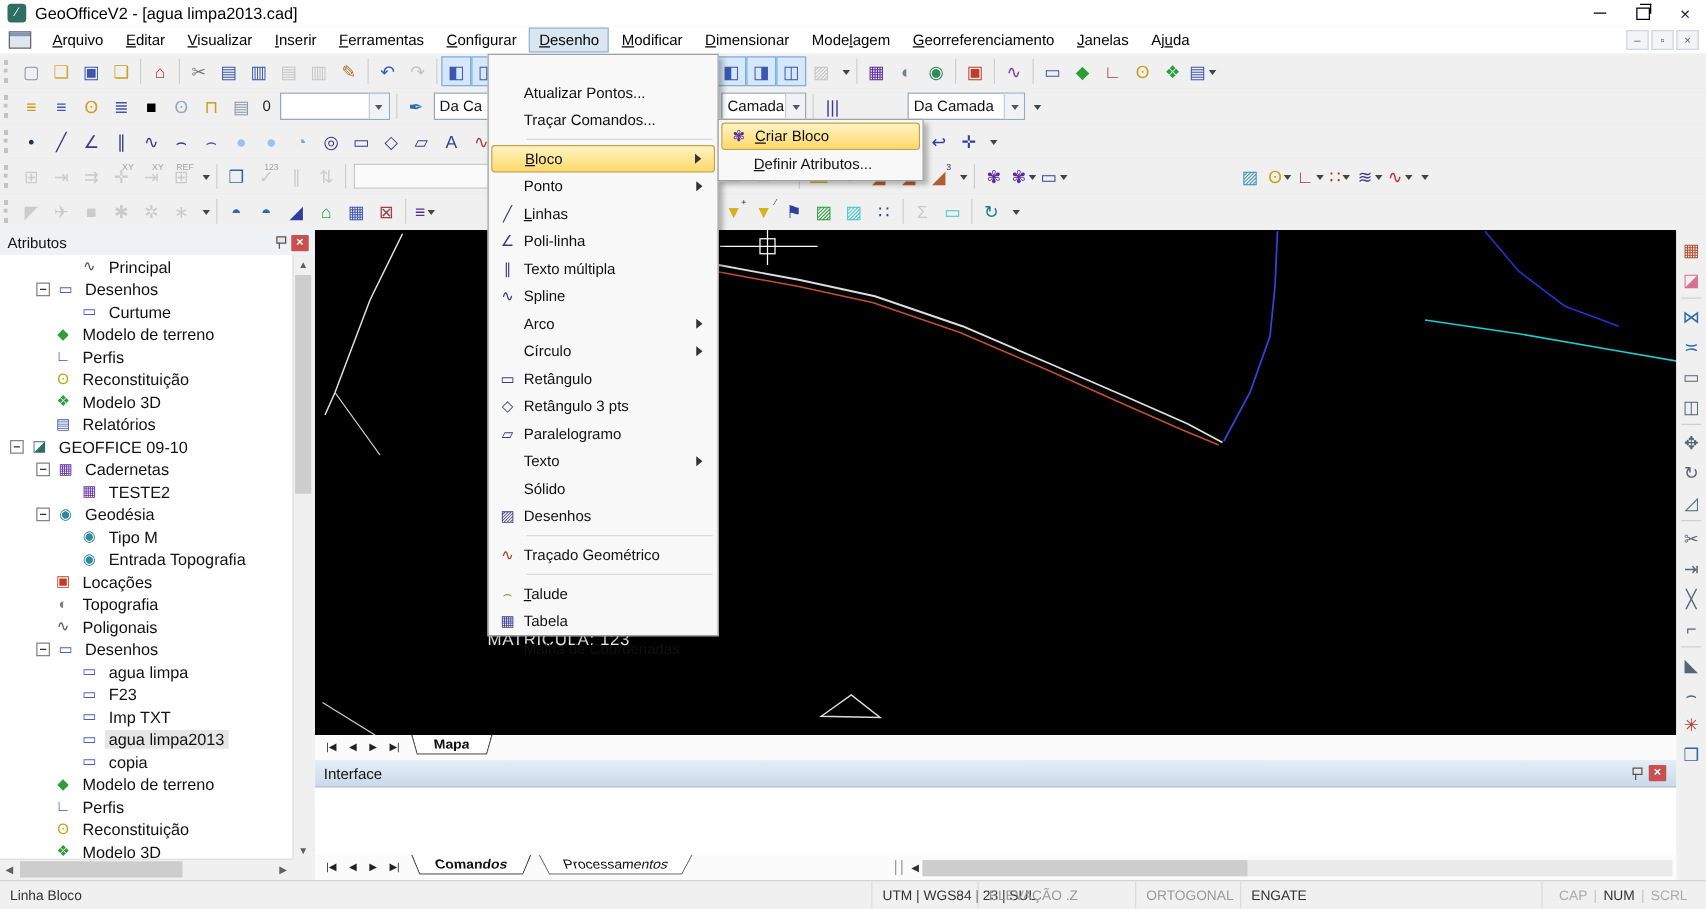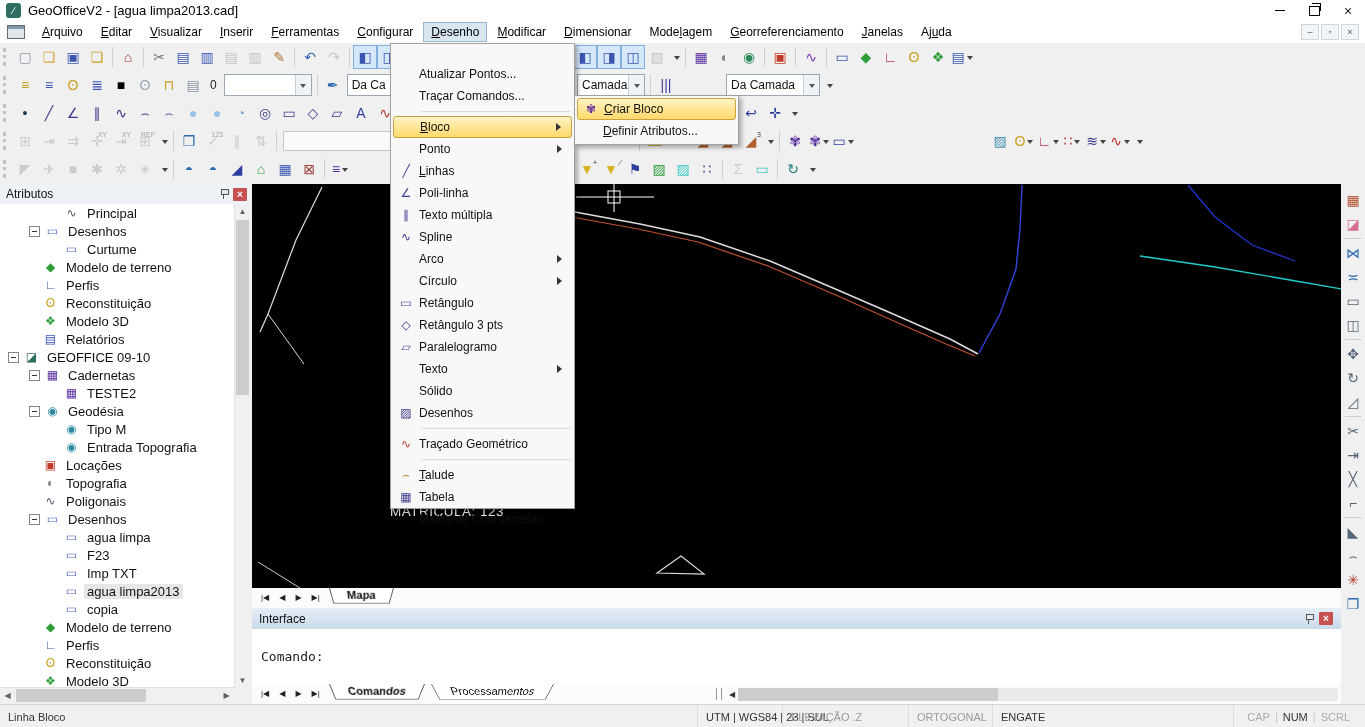--- a/index.html
+++ b/index.html
@@ -869,23 +869,20 @@
 </div>
 
 <div id="iface" class="abs">
   <div id="if-header">
     <span id="if-title">Interface</span>
     <span id="if-ctrl">
       <span class="pin"></span>
       <span class="xbtn">×</span>
     </span>
   </div>
-  <div id="if-body">
-    <span id="if-prompt">Comando:</span>
-  </div>
   <div id="if-tabs">
     <span class="navgrp">
       <span class="navbtn">|◀</span>
       <span class="navbtn">◀</span>
       <span class="navbtn">▶</span>
       <span class="navbtn">▶|</span>
     </span>
     <span class="tab active">Comandos</span>
     <span class="tab plain">Processamentos</span>
   </div>

